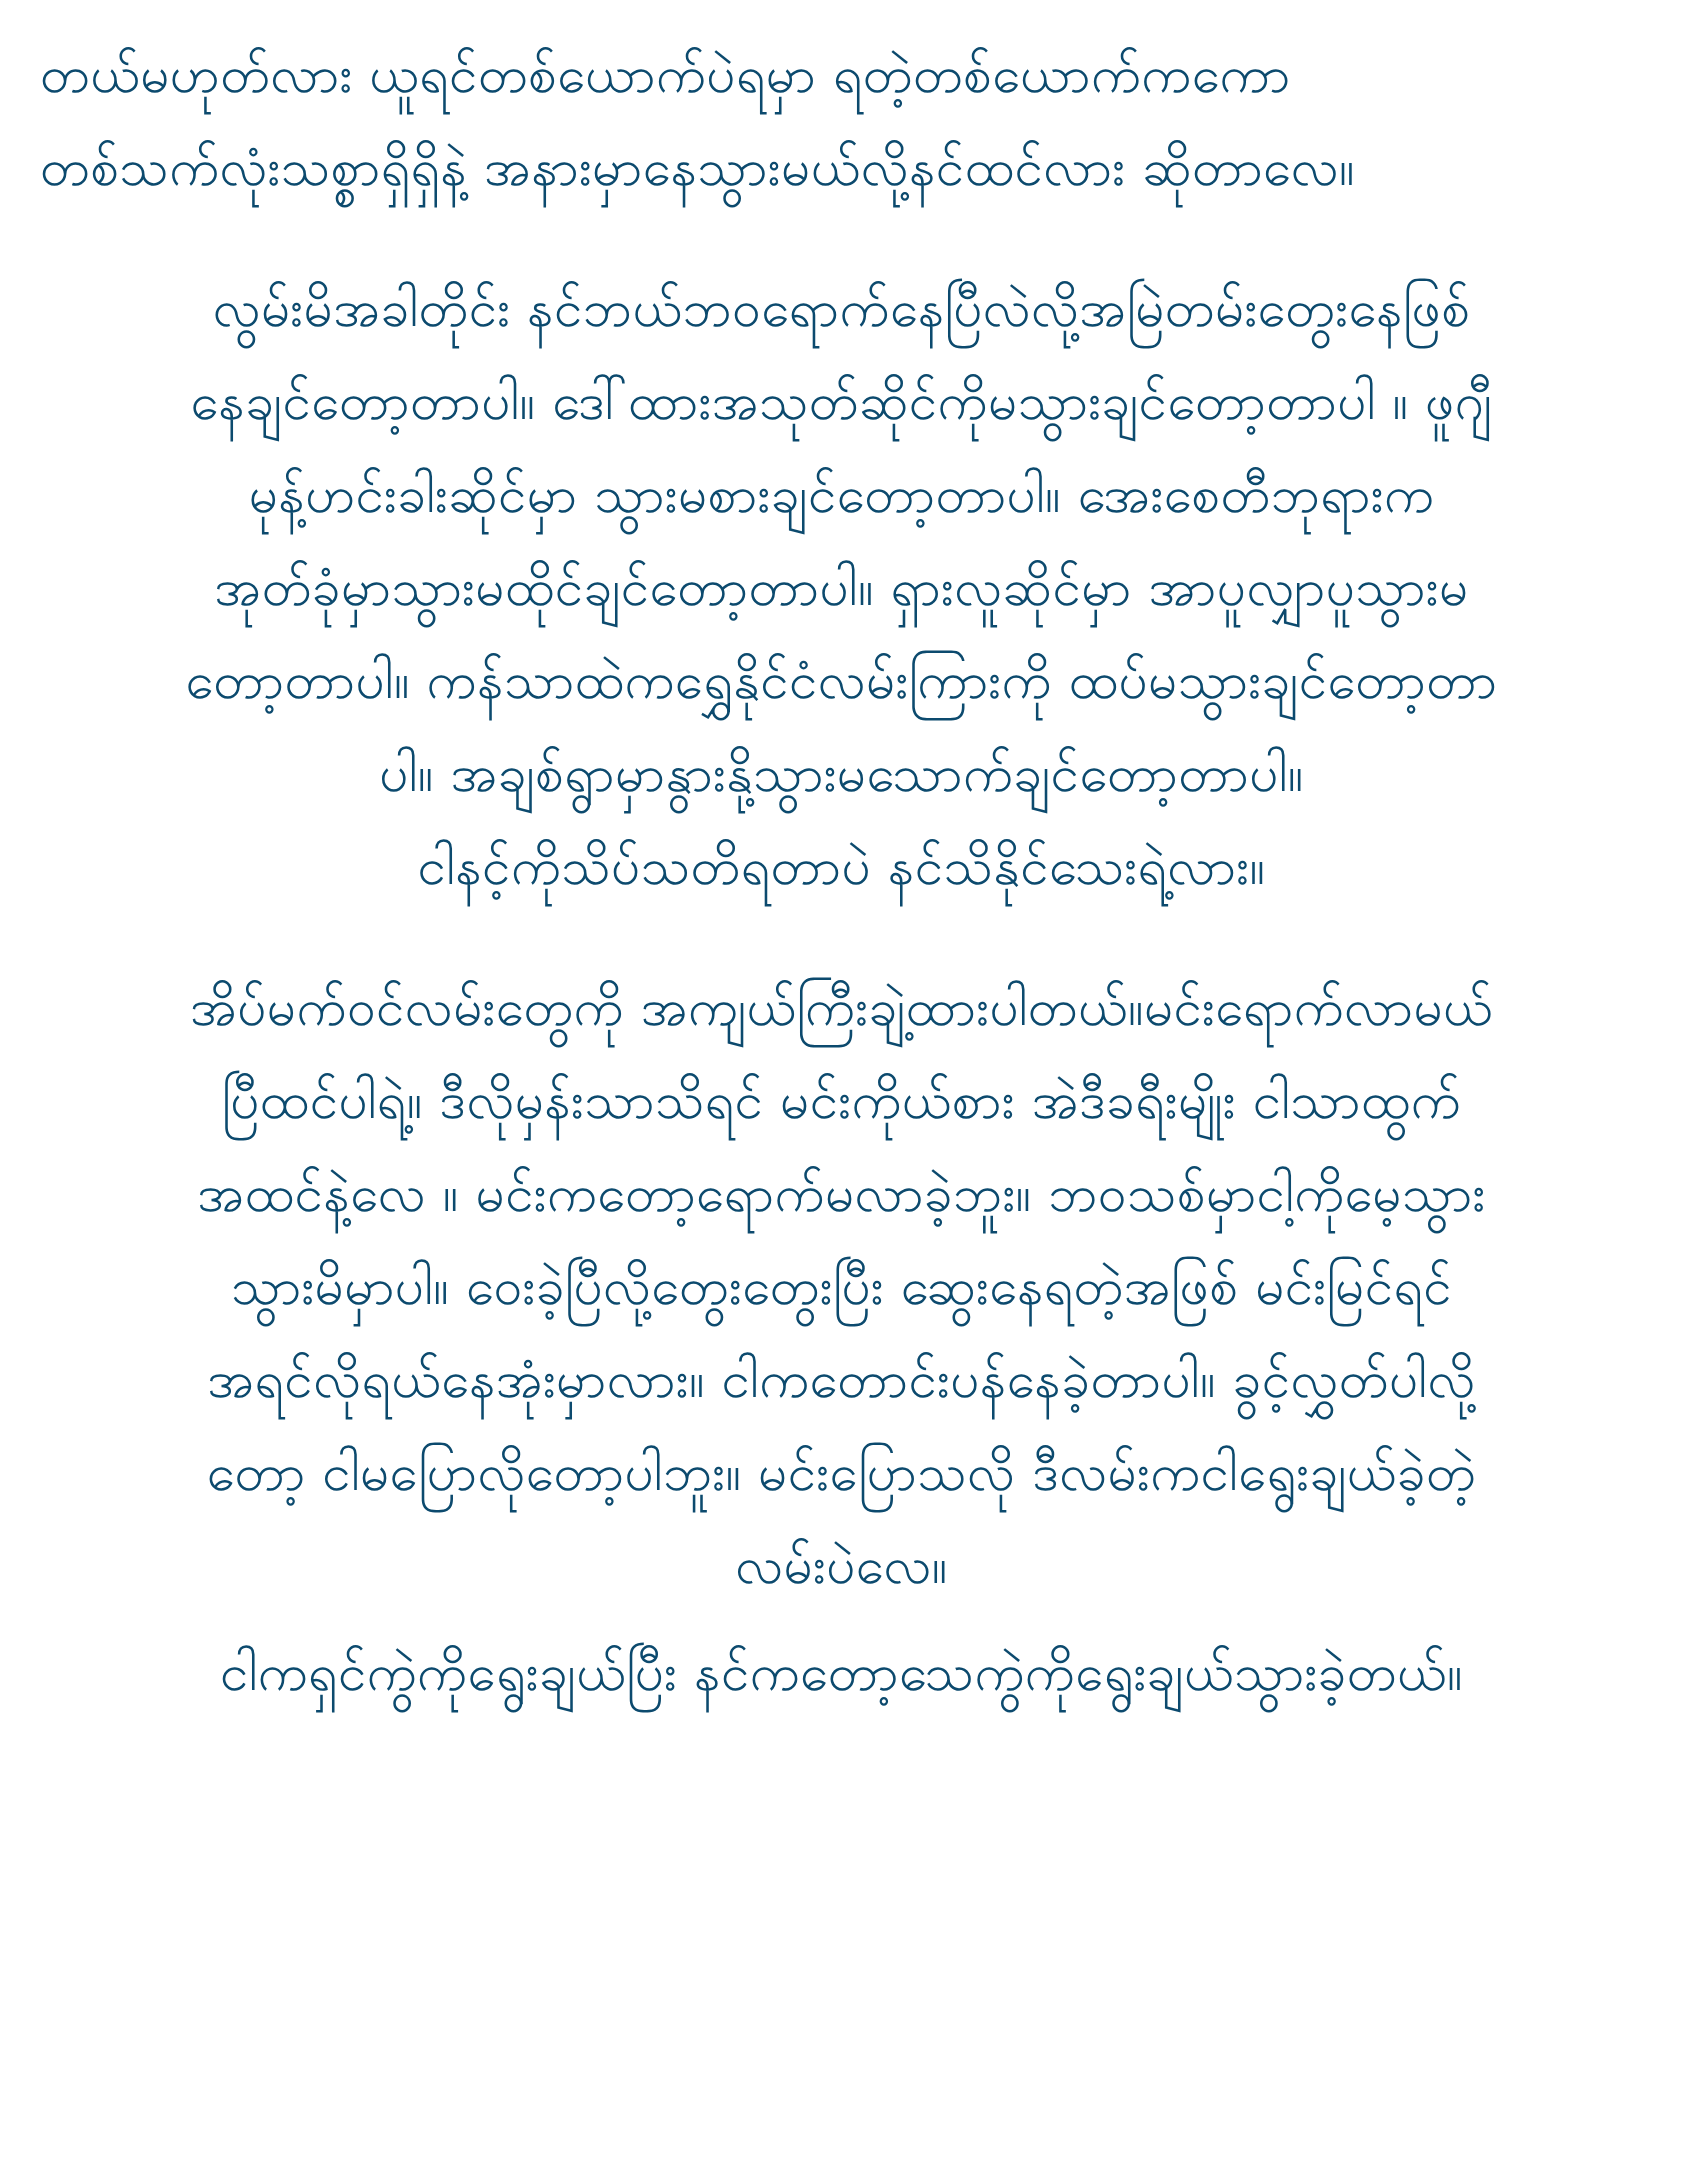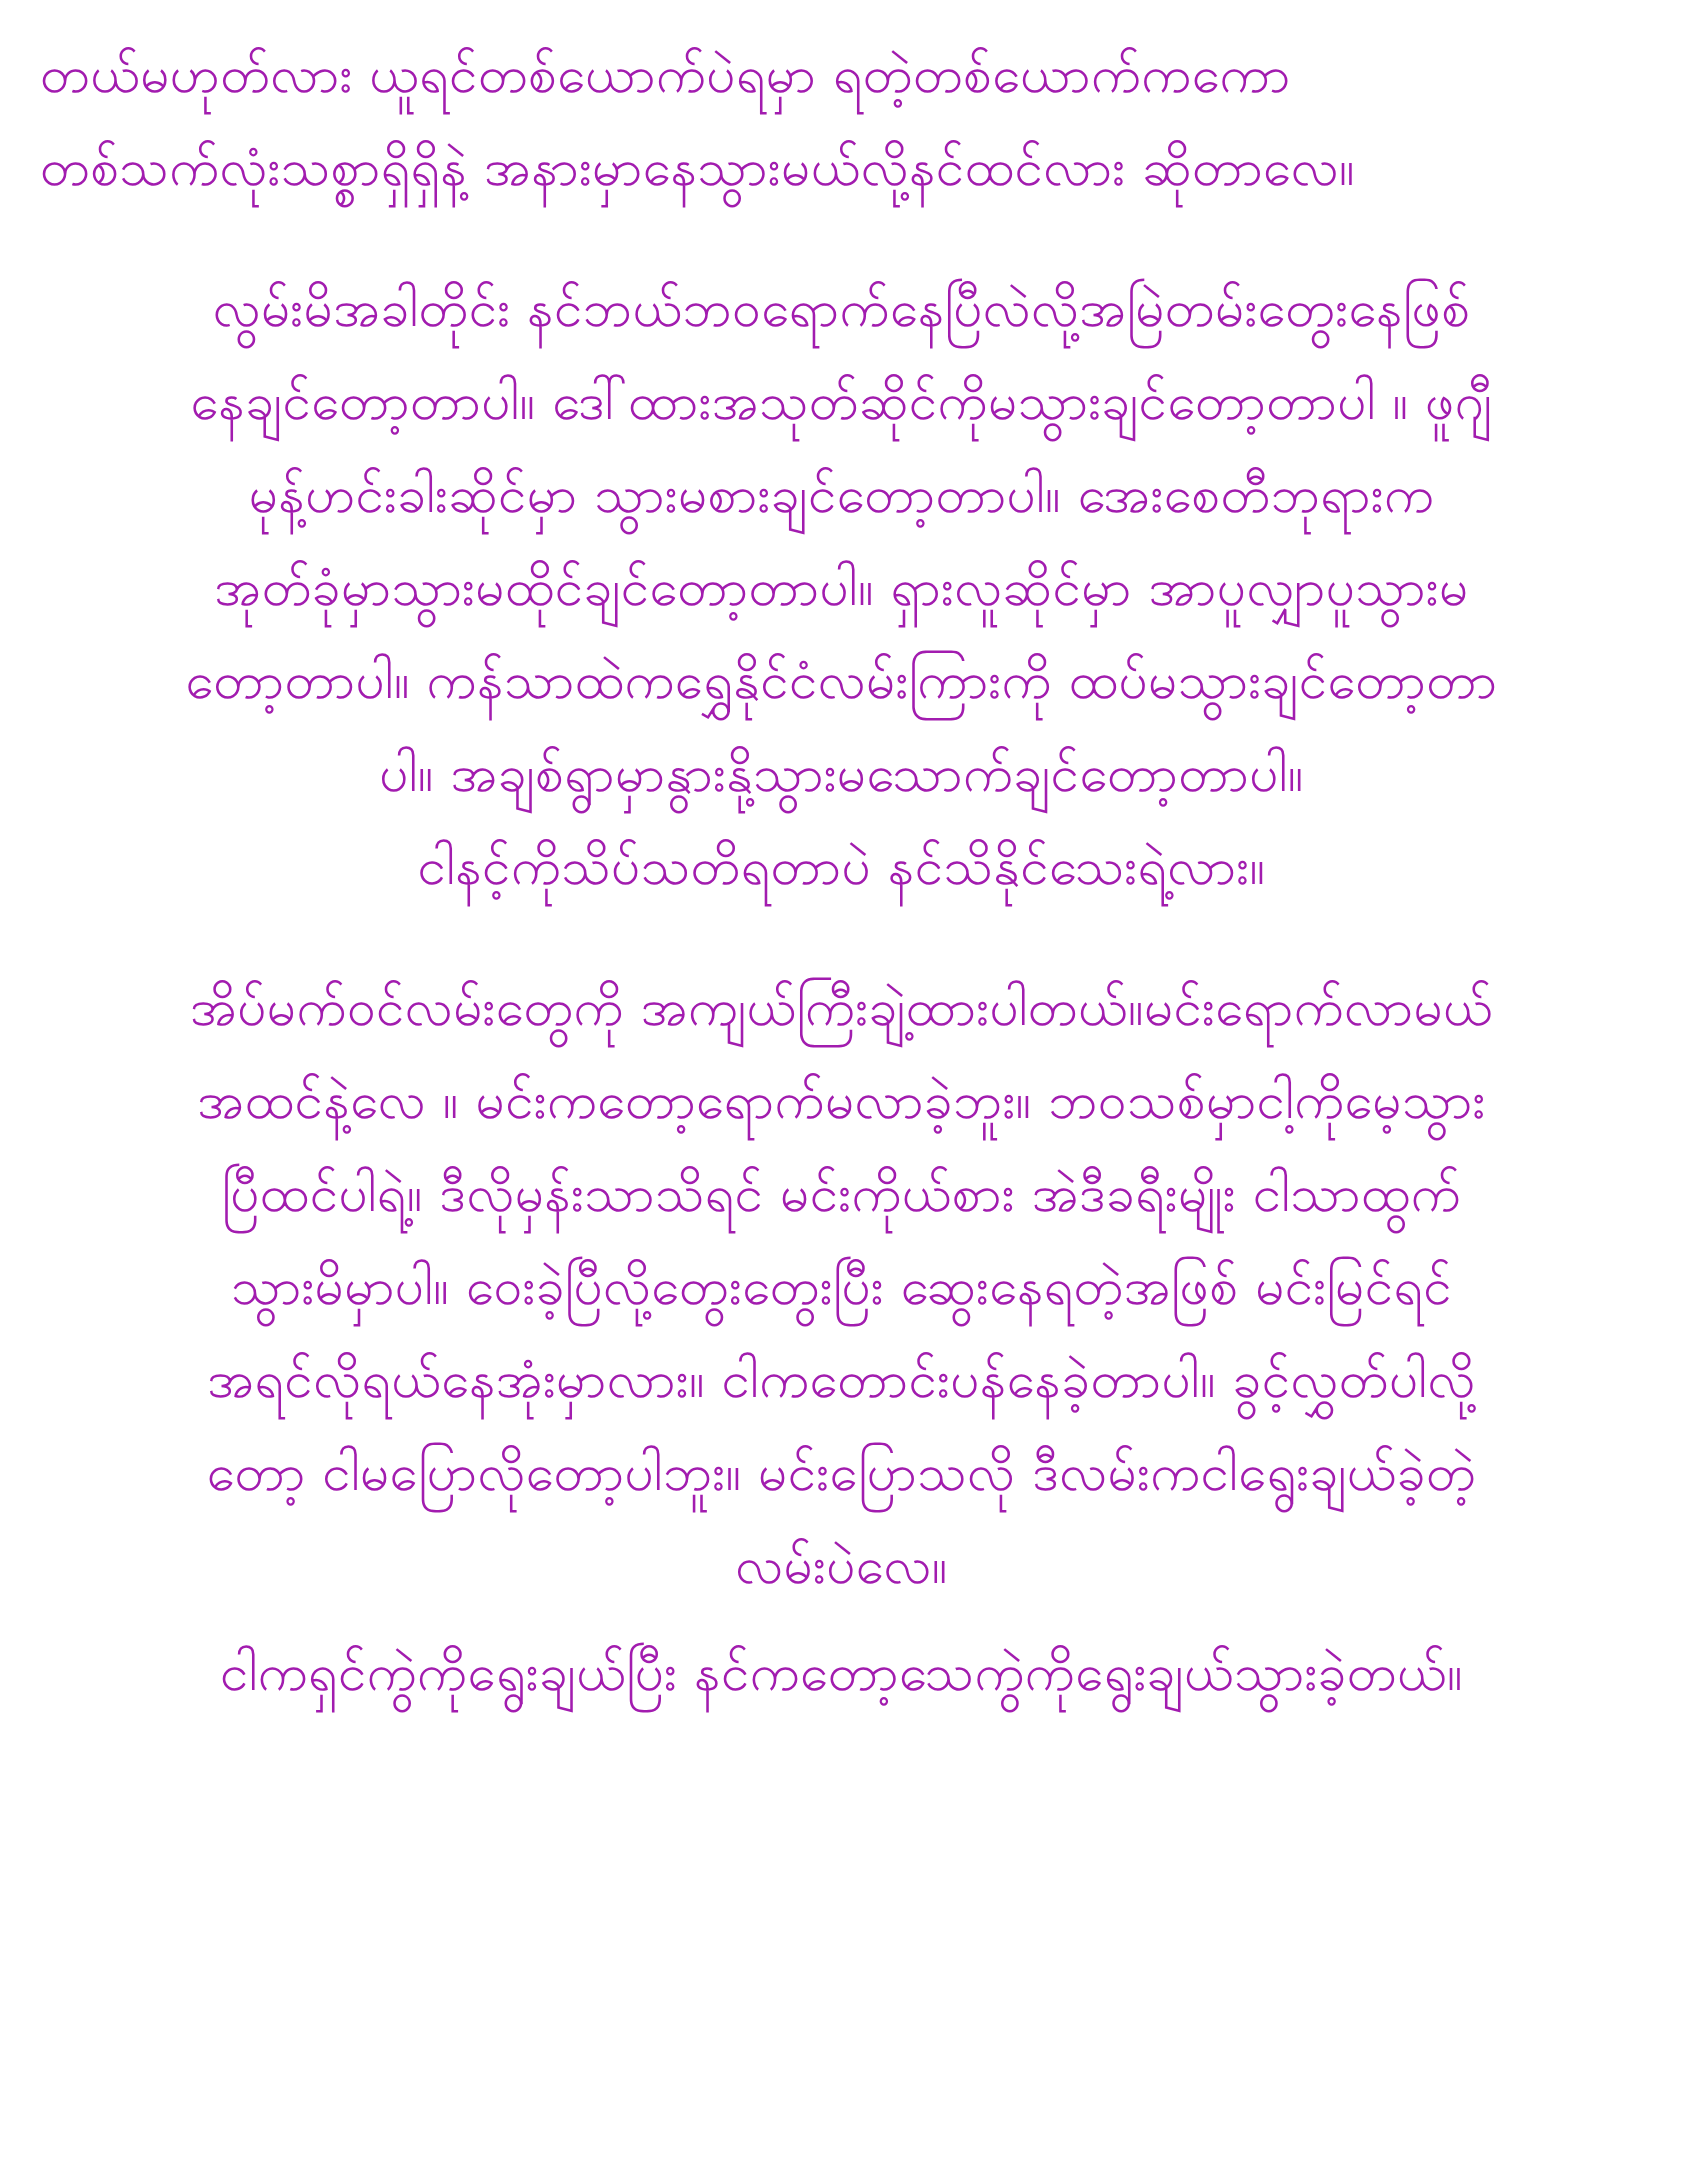--- a/index.html
+++ b/index.html
@@ -27,21 +27,21 @@
   }
   .para.tight {
     margin-top: 14px;
   }
   .text-line {
     font-size: 51px;
     line-height: 93px;
     font-weight: 500;
     letter-spacing: 0.5px;
     white-space: nowrap;
-    color: #a21caf;
+    color: #0c4a6e;
   }
 </style>
 </head>
 <body>
 
 <div class="page">
   <div id="content" style="color: rgb(0, 0, 0);">
       <div class="para">
         <div class="text-line">တယ်မဟုတ်လား ယူရင်တစ်ယောက်ပဲရမှာ ရတဲ့တစ်ယောက်ကကော</div>
         <div class="text-line">တစ်သက်လုံးသစ္စာရှိရှိနဲ့ အနားမှာနေသွားမယ်လို့နင်ထင်လား ဆိုတာလေ။</div>
@@ -50,22 +50,22 @@
         <div class="text-line">လွမ်းမိအခါတိုင်း နင်ဘယ်ဘဝရောက်နေပြီလဲလို့အမြဲတမ်းတွေးနေဖြစ်</div>
         <div class="text-line">နေချင်တော့တာပါ။ ဒေါ်ထားအသုတ်ဆိုင်ကိုမသွားချင်တော့တာပါ ။ ဖူဂျီ</div>
         <div class="text-line">မုန့်ဟင်းခါးဆိုင်မှာ သွားမစားချင်တော့တာပါ။ အေးစေတီဘုရားက</div>
         <div class="text-line">အုတ်ခုံမှာသွားမထိုင်ချင်တော့တာပါ။ ရှားလူဆိုင်မှာ အာပူလျှာပူသွားမ</div>
         <div class="text-line">တော့တာပါ။ ကန်သာထဲကရွှေနိုင်ငံလမ်းကြားကို ထပ်မသွားချင်တော့တာ</div>
         <div class="text-line">ပါ။ အချစ်ရွာမှာနွားနို့သွားမသောက်ချင်တော့တာပါ။</div>
         <div class="text-line">ငါနင့်ကိုသိပ်သတိရတာပဲ နင်သိနိုင်သေးရဲ့လား။</div>
       </div>
       <div class="para">
         <div class="text-line">အိပ်မက်ဝင်လမ်းတွေကို အကျယ်ကြီးချဲ့ထားပါတယ်။မင်းရောက်လာမယ်</div>
+        <div class="text-line">ပြီထင်ပါရဲ့။ ဒီလိုမှန်းသာသိရင် မင်းကိုယ်စား အဲဒီခရီးမျိုး ငါသာထွက်</div>
         <div class="text-line">အထင်နဲ့လေ ။ မင်းကတော့ရောက်မလာခဲ့ဘူး။ ဘဝသစ်မှာငါ့ကိုမေ့သွား</div>
-        <div class="text-line">ပြီထင်ပါရဲ့။ ဒီလိုမှန်းသာသိရင် မင်းကိုယ်စား အဲဒီခရီးမျိုး ငါသာထွက်</div>
         <div class="text-line">သွားမိမှာပါ။ ဝေးခဲ့ပြီလို့တွေးတွေးပြီး ဆွေးနေရတဲ့အဖြစ် မင်းမြင်ရင်</div>
         <div class="text-line">အရင်လိုရယ်နေအုံးမှာလား။ ငါကတောင်းပန်နေခဲ့တာပါ။ ခွင့်လွှတ်ပါလို့</div>
         <div class="text-line">တော့ ငါမပြောလိုတော့ပါဘူး။ မင်းပြောသလို ဒီလမ်းကငါရွေးချယ်ခဲ့တဲ့</div>
         <div class="text-line">လမ်းပဲလေ။</div>
       </div>
       <div class="para tight">
         <div class="text-line">ငါကရှင်ကွဲကိုရွေးချယ်ပြီး နင်ကတော့သေကွဲကိုရွေးချယ်သွားခဲ့တယ်။</div>
       </div>
     </div>
 </div>

